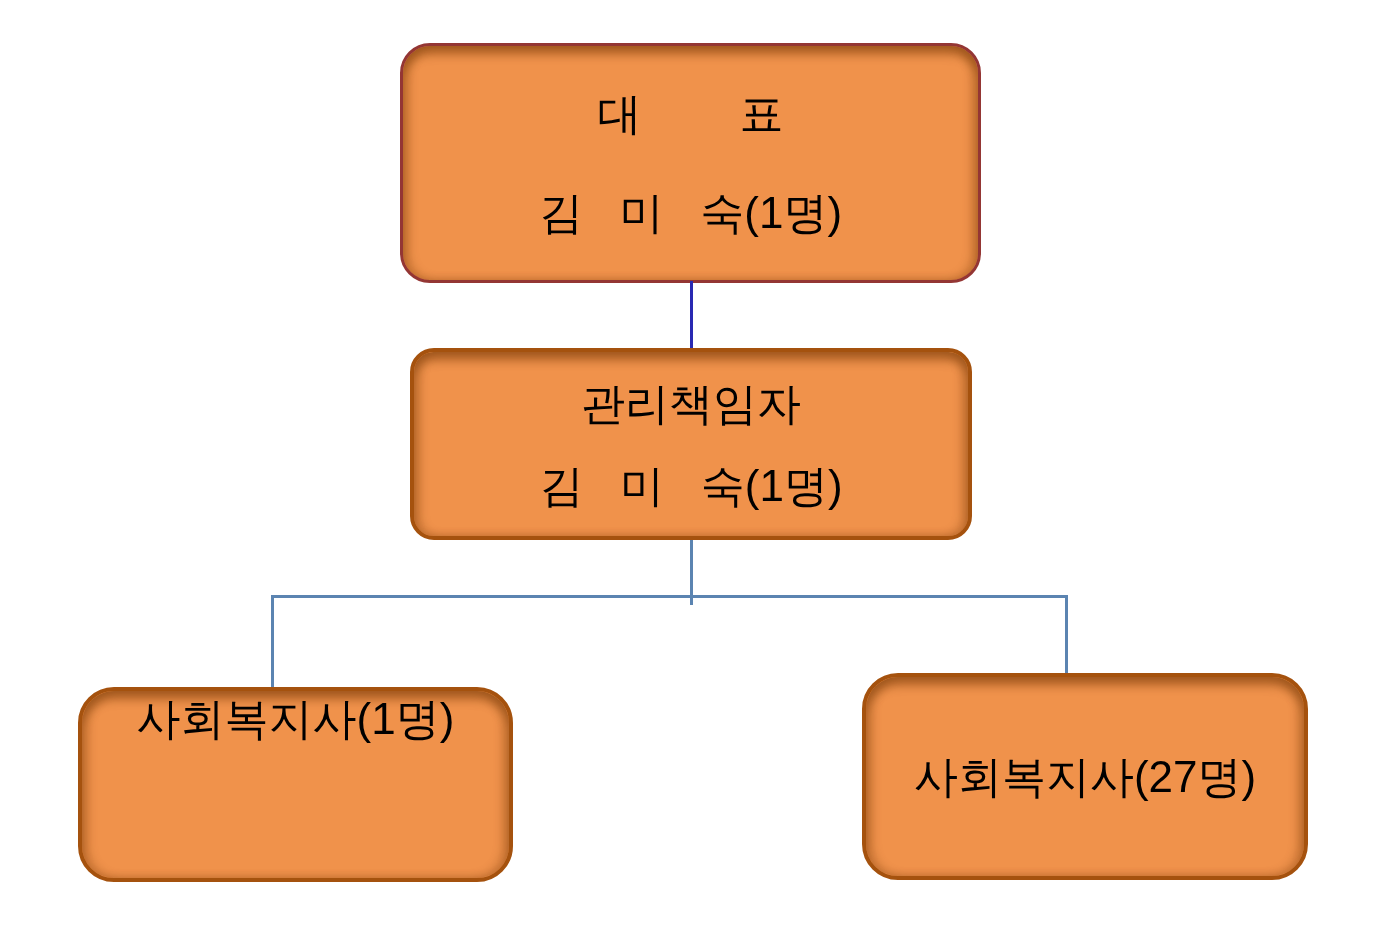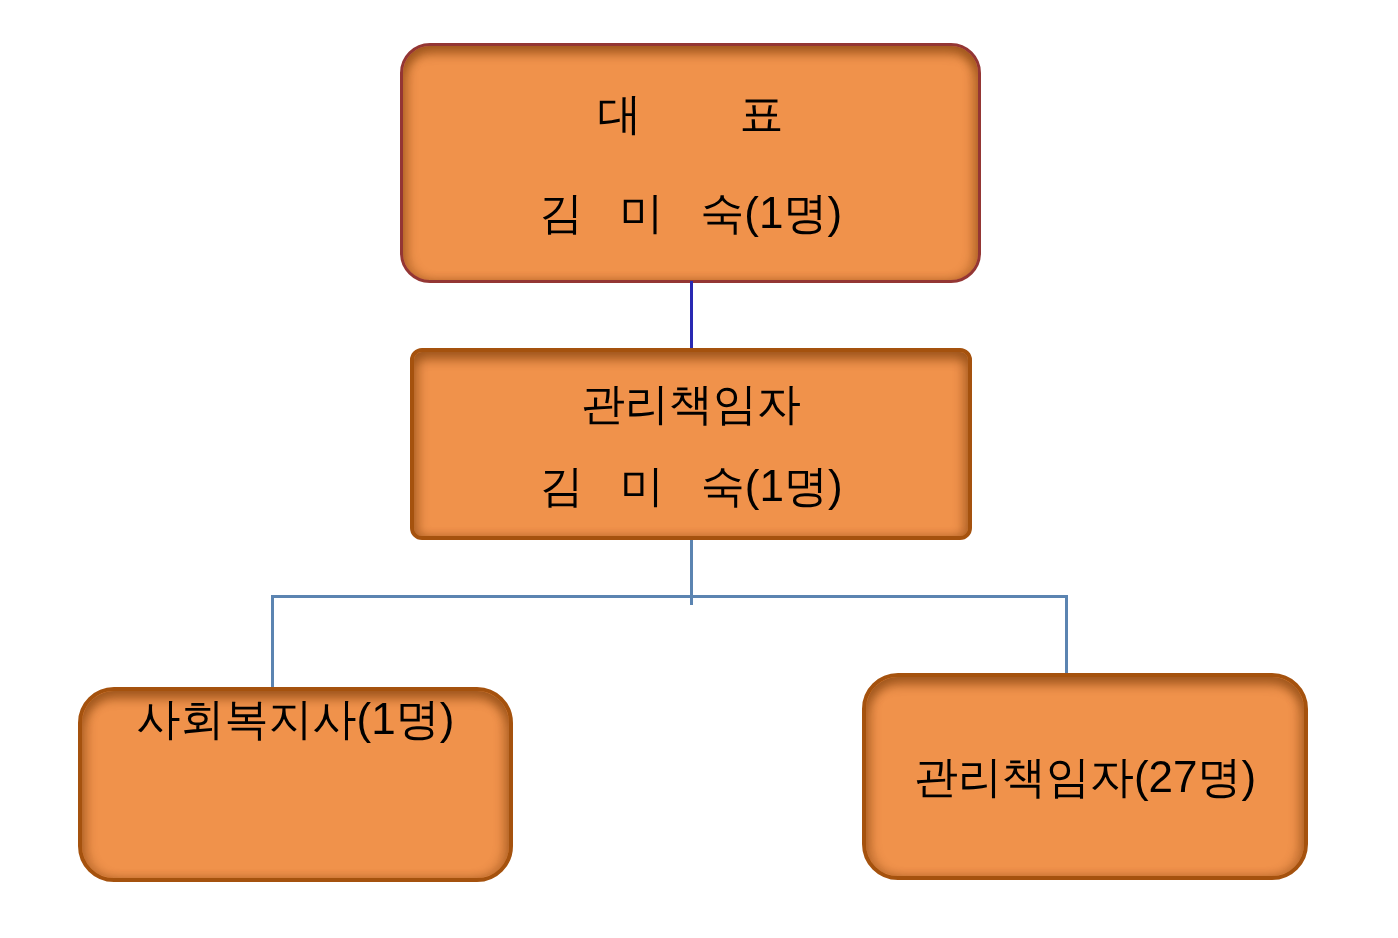--- a/index.html
+++ b/index.html
@@ -39,21 +39,21 @@
   .node-ceo {
     left: 400px; top: 43px; width: 581px; height: 240px;
     border-width: 3px;
     border-color: var(--top_border, #943634);
     border-radius: 30px;
     padding: 18px 0;
   }
   .node-manager {
     left: 410px; top: 348px; width: 562px; height: 192px;
     border-width: 4px;
-    border-radius: 12px;
+    border-radius: 24px;
     padding: 10px 0;
     align-items: center;
   }
   .node-social {
     left: 78px; top: 687px; width: 435px; height: 195px;
     border-width: 4px;
     border-radius: 36px;
     justify-content: flex-start;
   }
   .node-care {
@@ -97,16 +97,16 @@
   <div class="connector conn-light conn-trunk"></div>
   <div class="connector conn-light conn-horizontal"></div>
   <div class="connector conn-light conn-branch-left"></div>
   <div class="connector conn-light conn-branch-right"></div>
 
   <div class="node node-social">
     <div class="line">사회복지사(1명)</div>
   </div>
 
   <div class="node node-care">
-    <div class="line">관리책임자(27명)</div>
+    <div class="line">사회복지사(27명)</div>
   </div>
 
 </div>
 
 </body></html>

